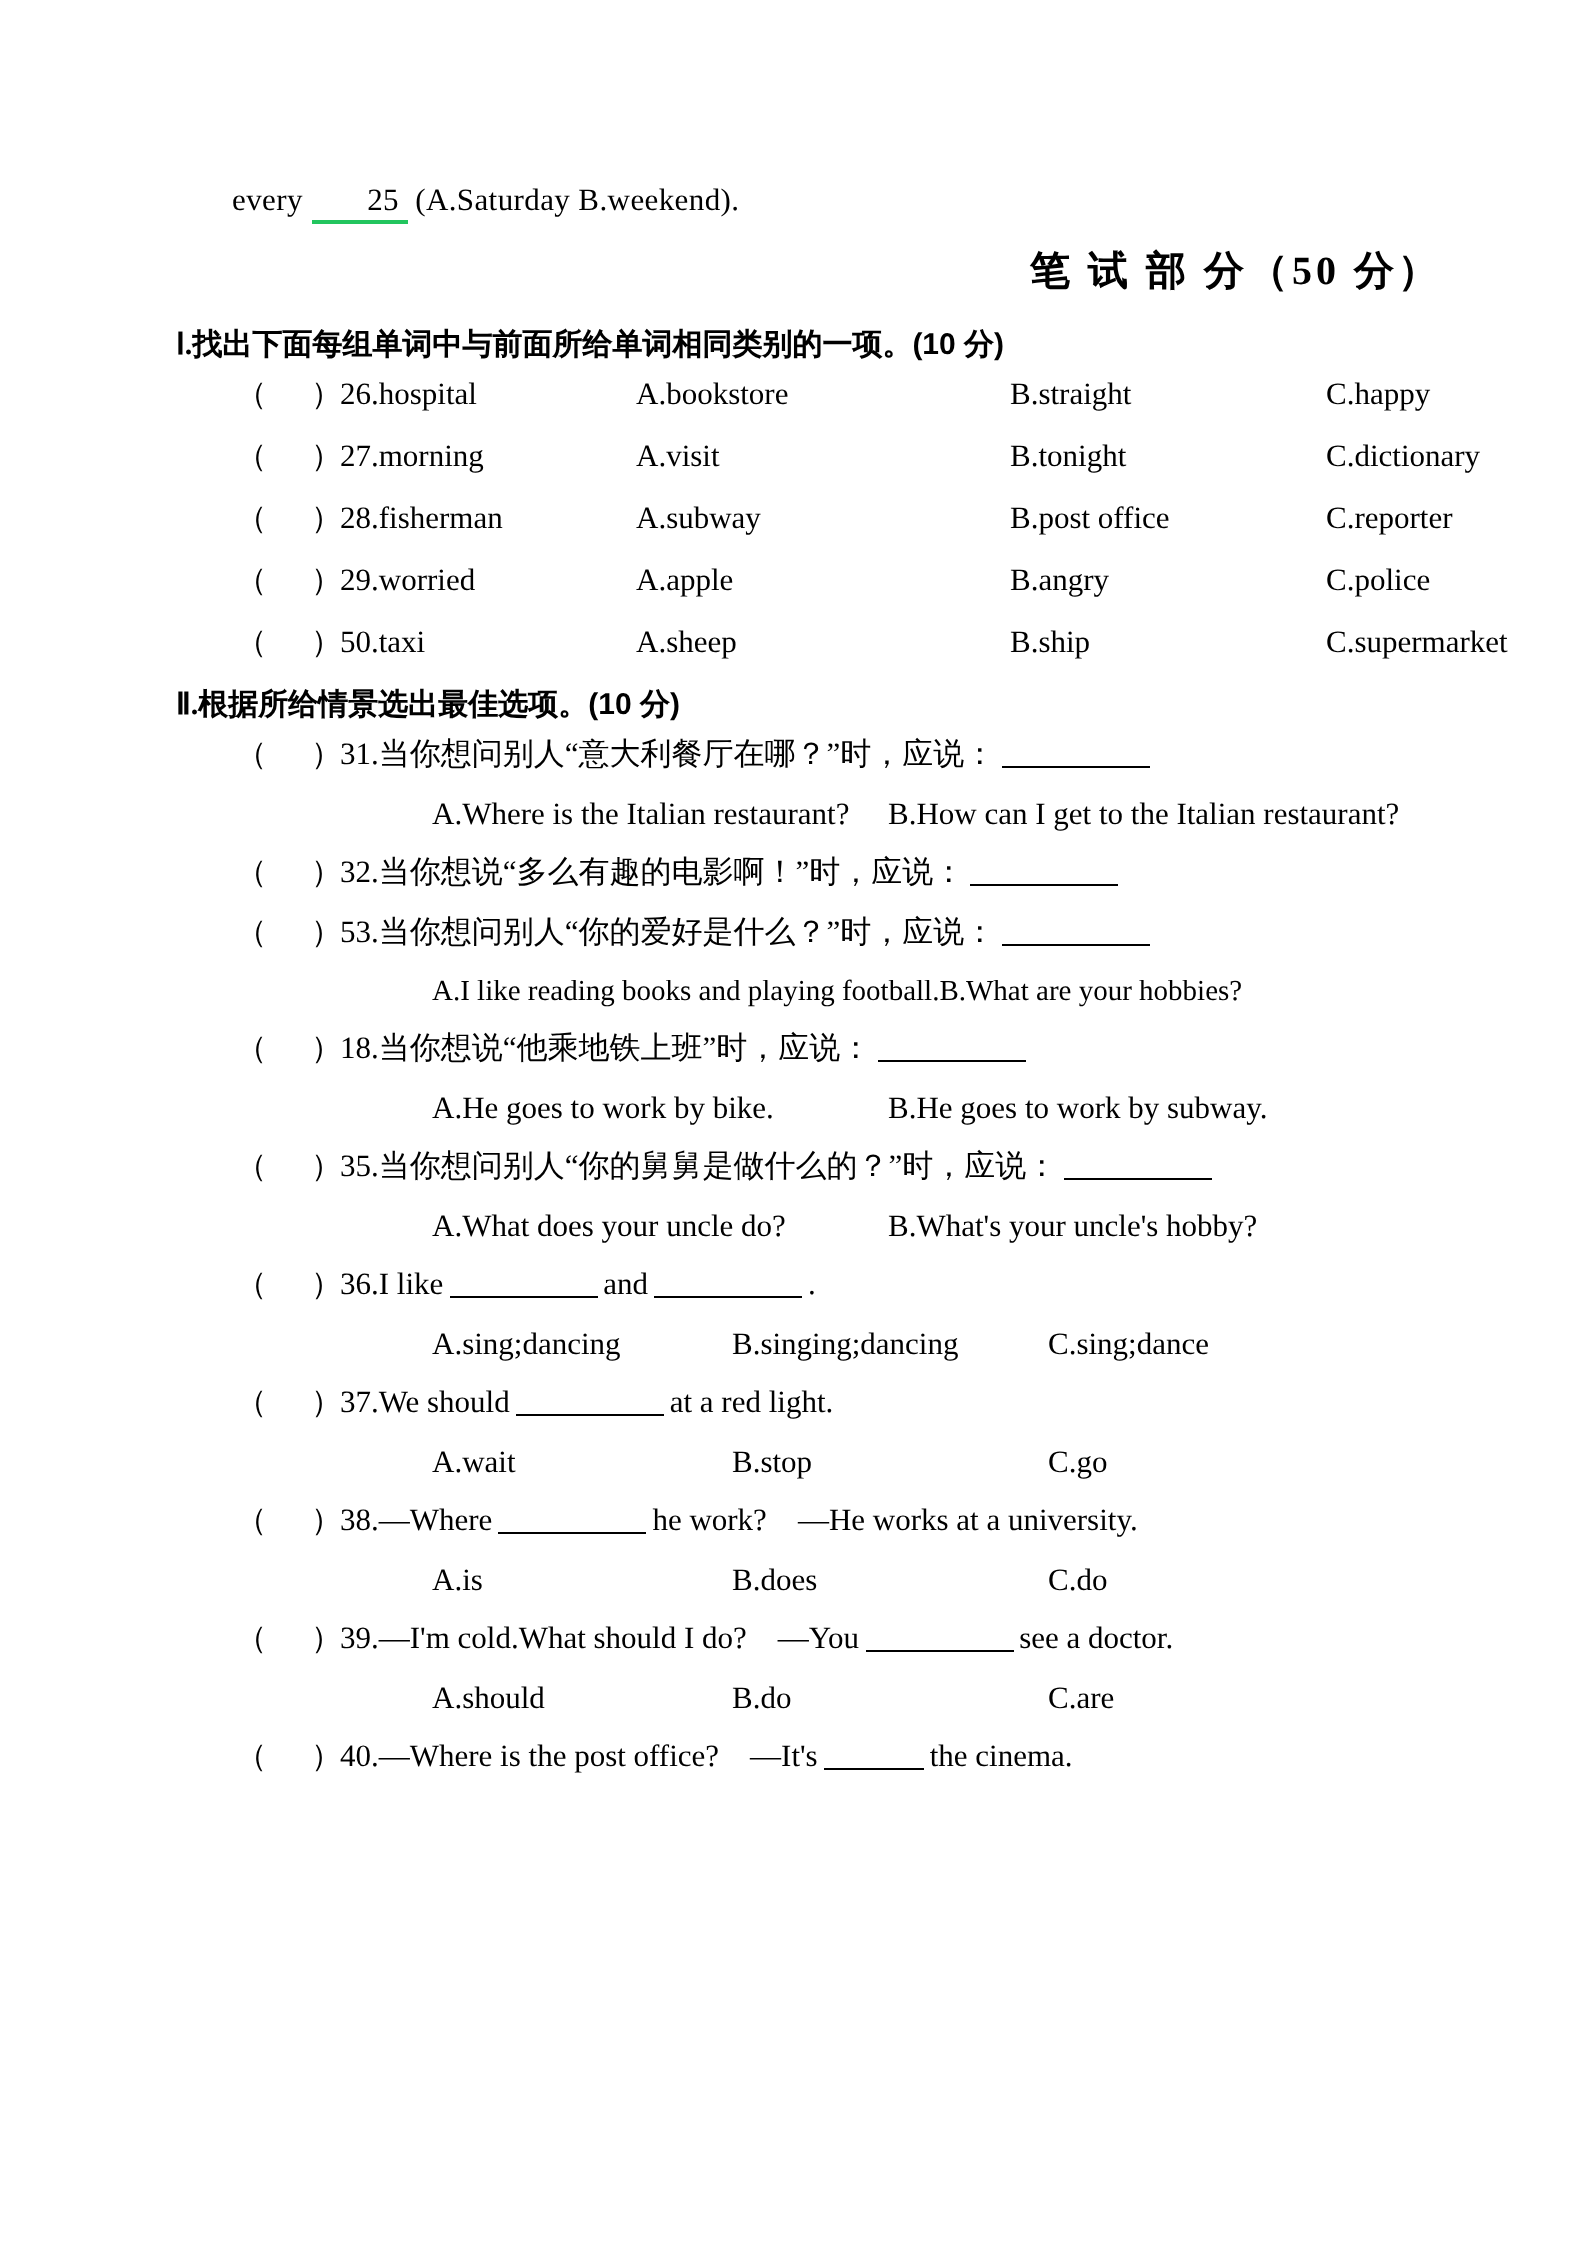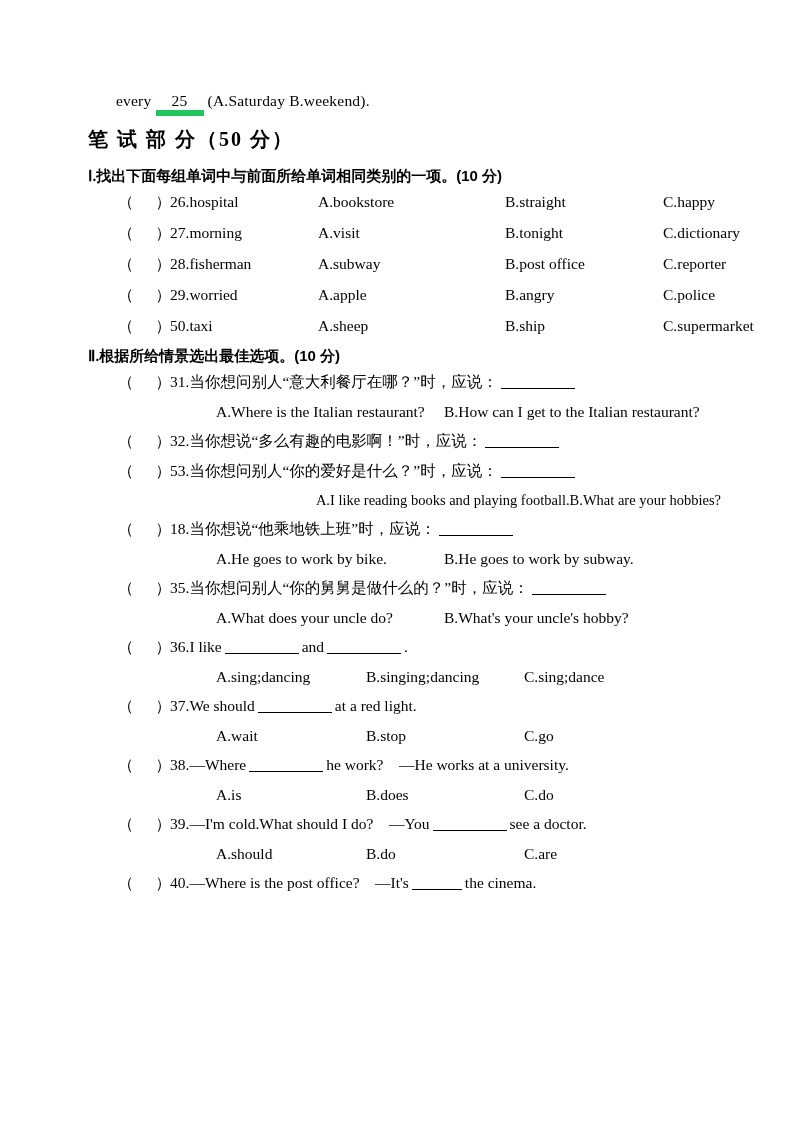--- a/index.html
+++ b/index.html
@@ -20,27 +20,27 @@
     width: 793px;
     height: 1122px;
   }
   .line-top {
     font-size: 15.5px;
     margin: 0 0 6px 28px;
     letter-spacing: 0.2px;
   }
   .blank-ul {
     display: inline-block;
-    border-bottom: 6px solid #22c55e;
-    text-align: center;
+    border-bottom: 2px solid #22c55e;
+    text-align: right;
     min-width: 40px;
     padding: 0 4px;
   }
   .title {
-    text-align: left;
+    text-align: right;
     font-weight: bold;
     font-size: 20px;
     letter-spacing: 2px;
     margin: 10px 0 14px 0;
     font-family: "Liberation Serif", serif;
   }
   .section-head {
     font-weight: bold;
     font-size: 15px;
     margin: 10px 0 6px 0;
@@ -91,21 +91,21 @@
     width: 50px;
     height: 0.95em;
     vertical-align: -2px;
     margin: 0 3px;
   }
   .opt3 { display: inline-block; text-decoration: underline; }
   .opt3 .o1 { display: inline-block; width: 150px; }
   .opt3 .o2 { display: inline-block; width: 158px; }
   .opt3 .o3 { display: inline-block; }
   .ops-row { padding-left: 128px; font-size: 15.5px; margin: 0 0 10px 0; white-space: nowrap;}
-  .small-caps { font-size: 14.5px; text-align: right; }
+  .small-caps { font-size: 14.5px; }
 </style>
 </head>
 <body>
 
 <div class="page">
 
   <div class="line-top">
     <span>every</span>
     <span class="blank-ul">25</span>
     <span>(A.Saturday    B.weekend).</span>

